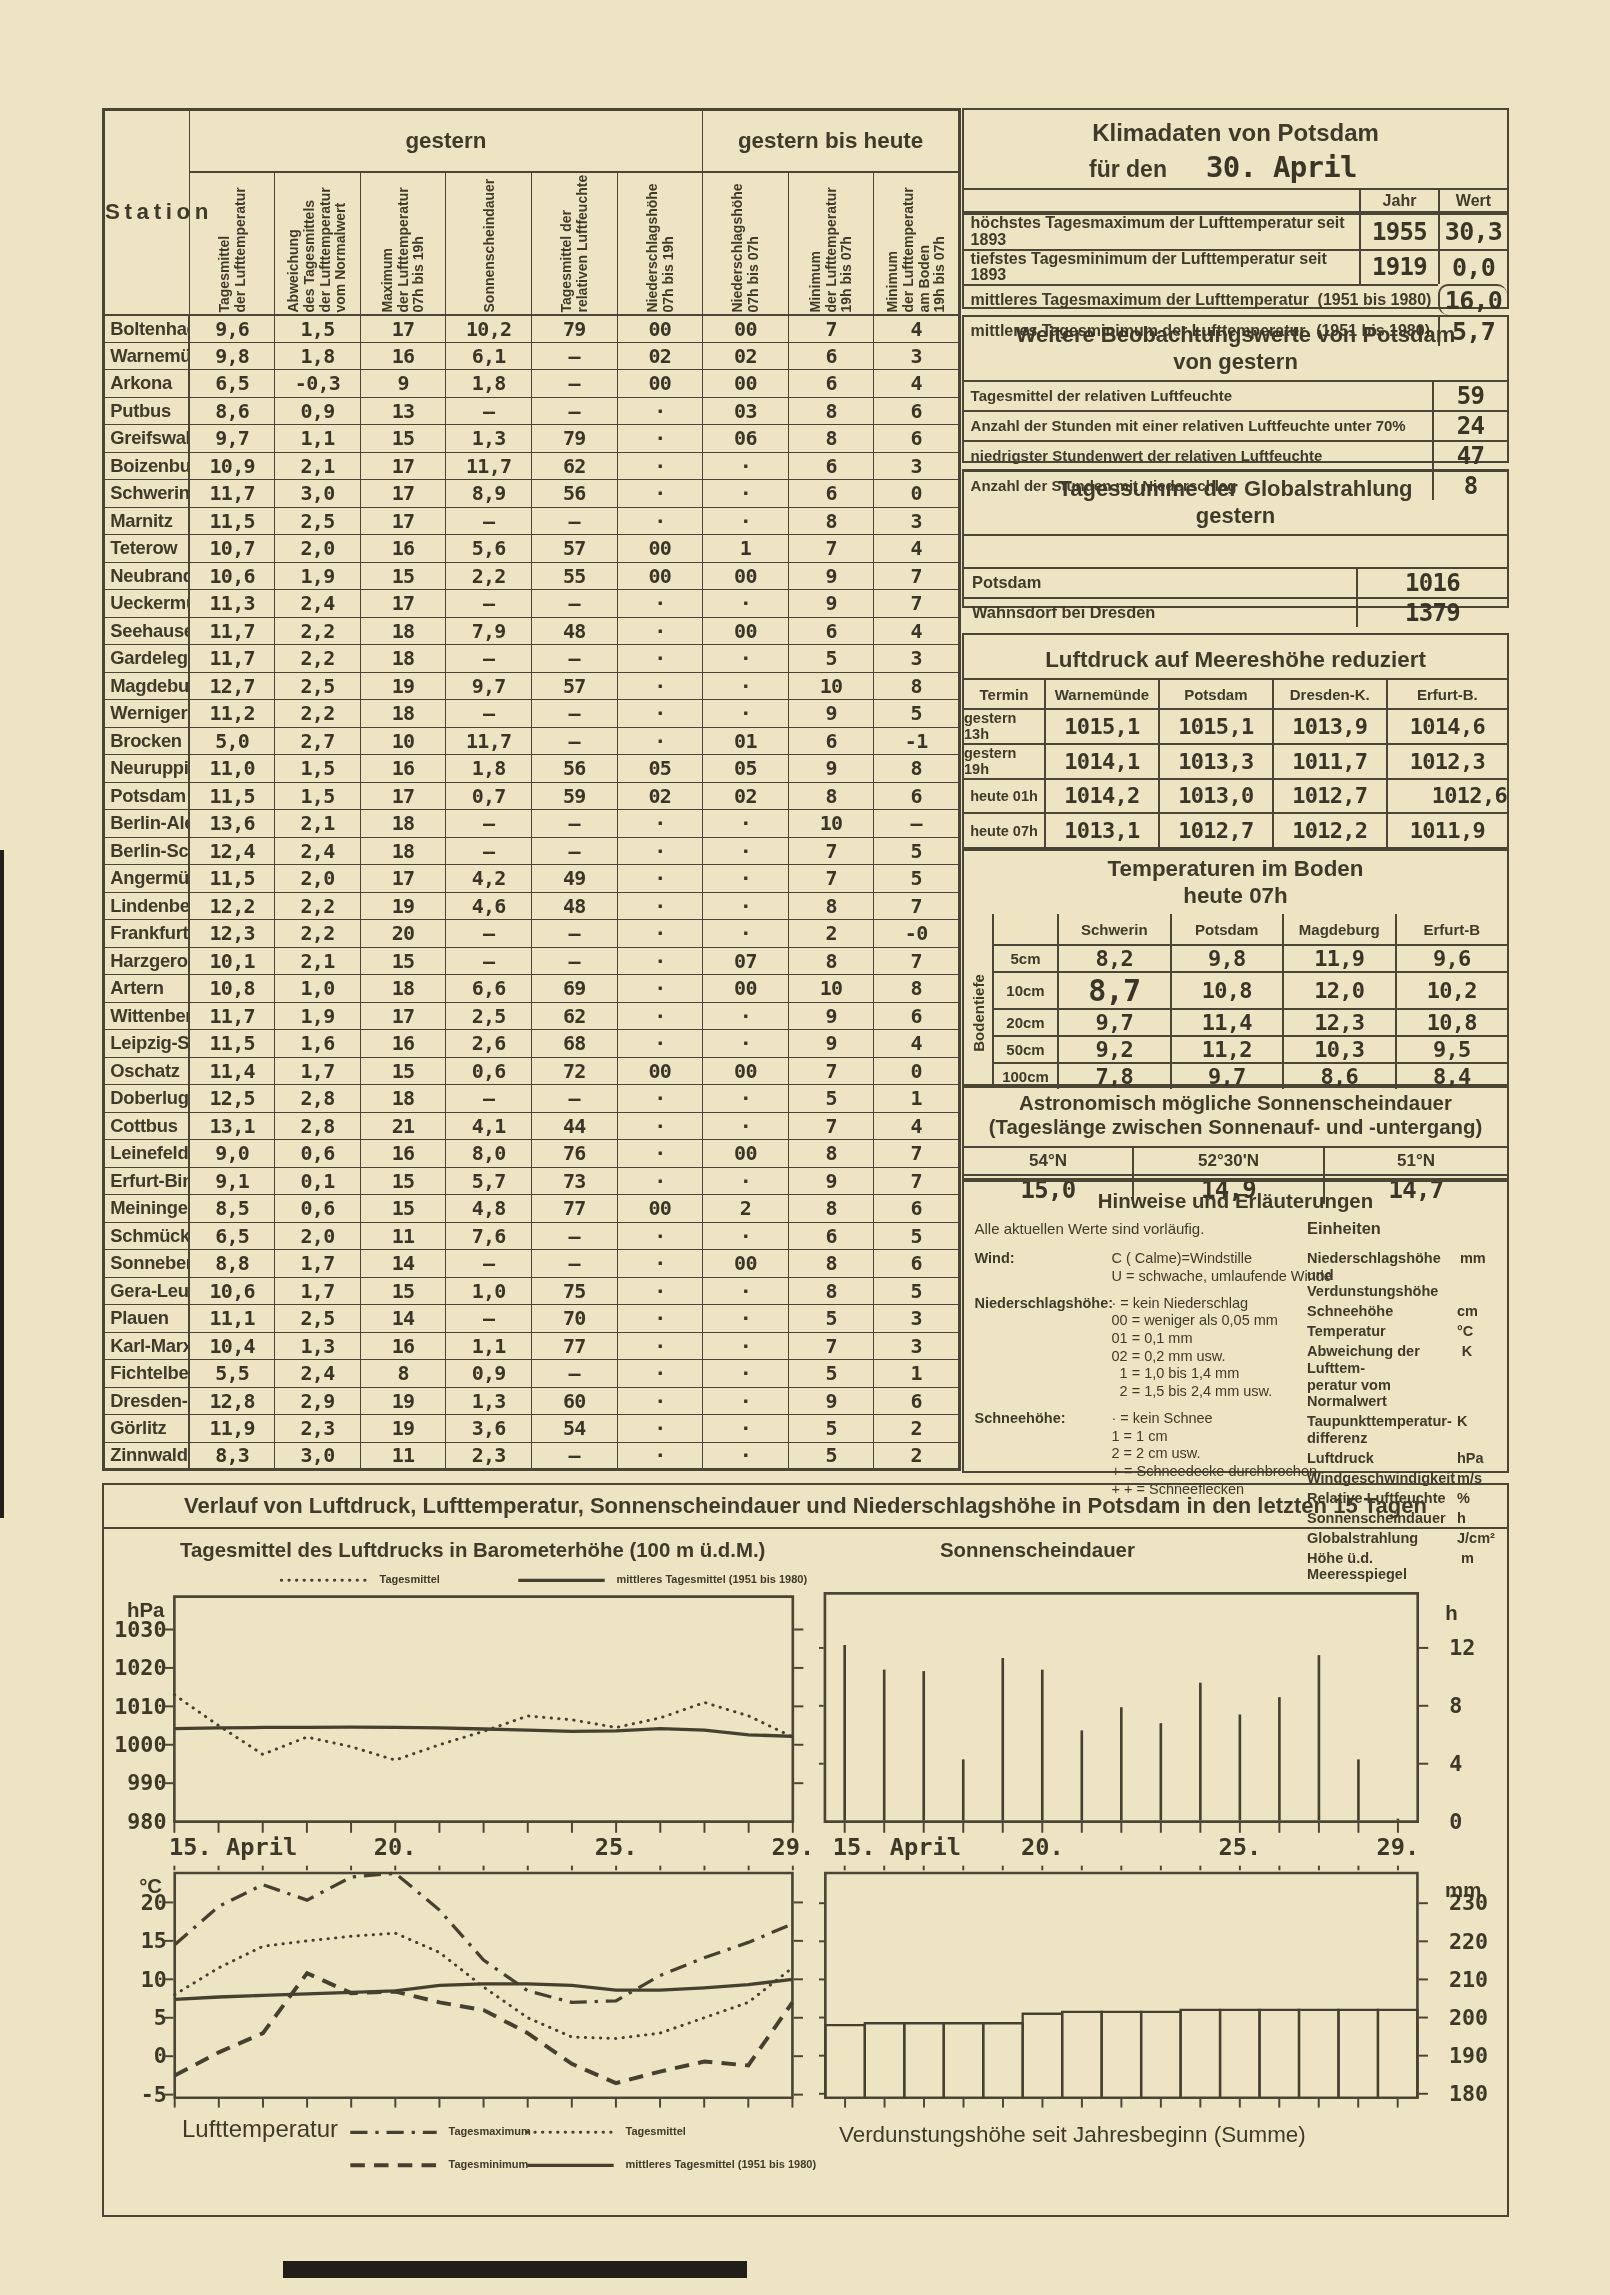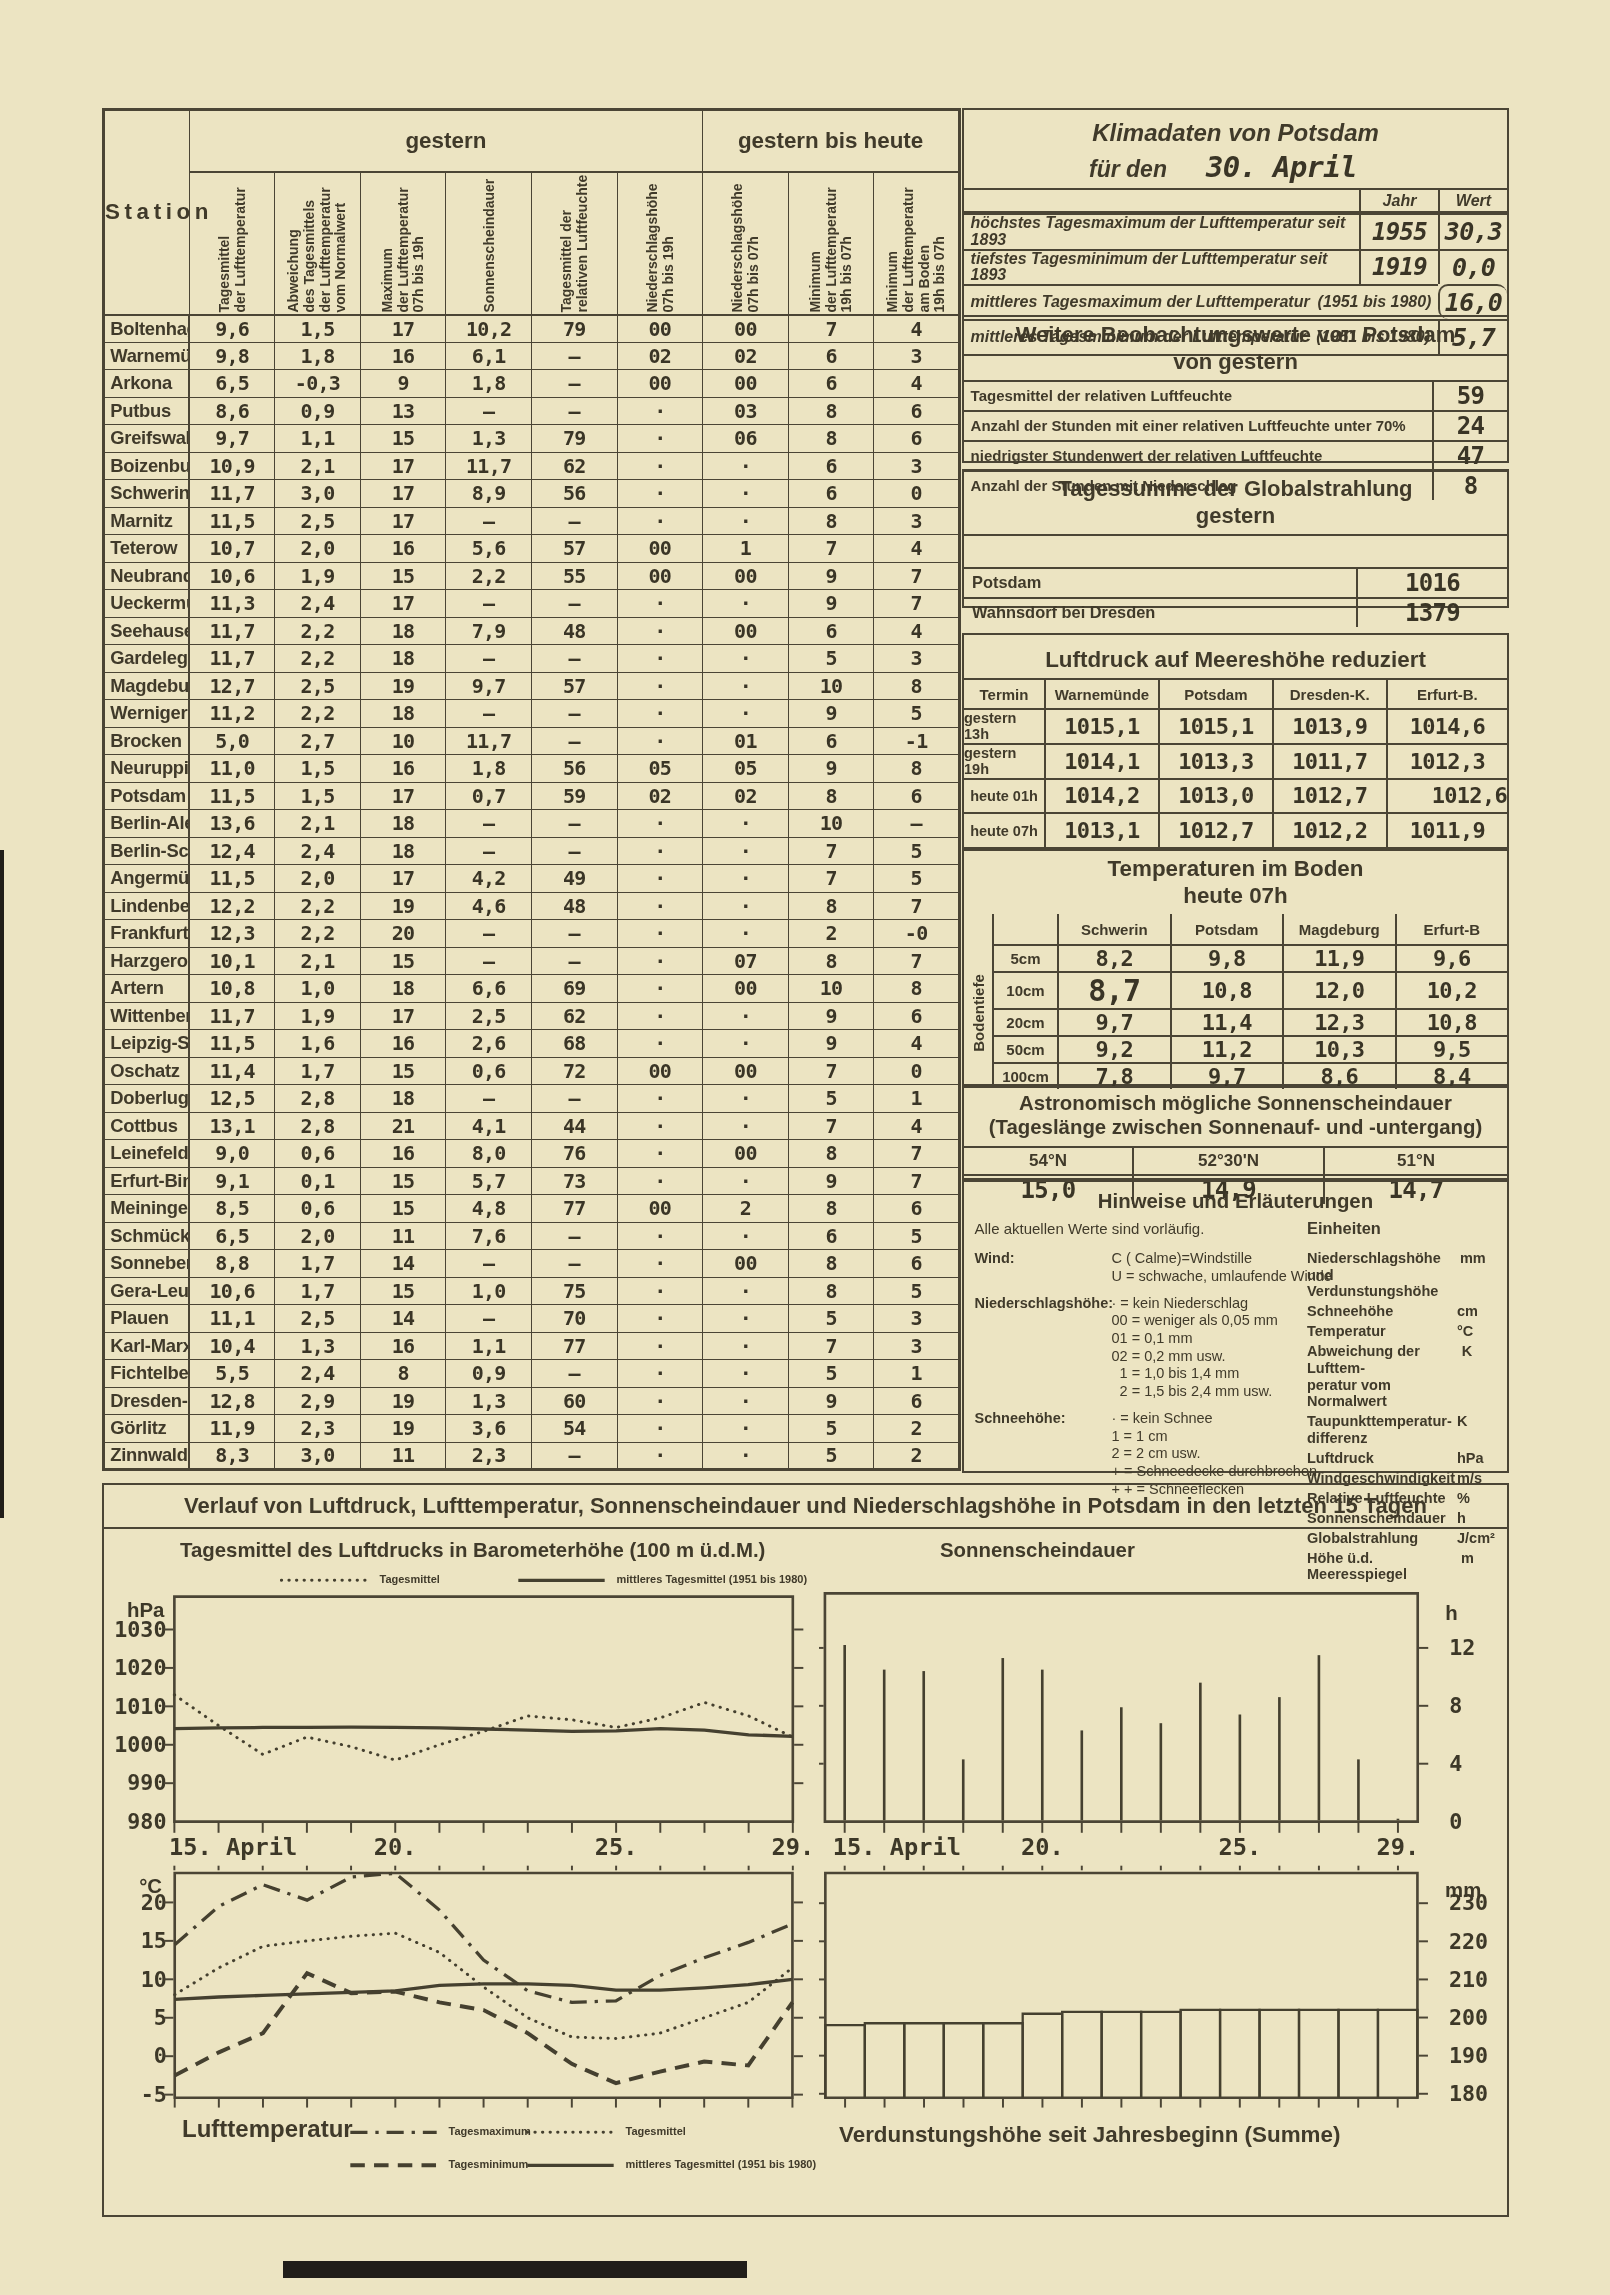--- a/index.html
+++ b/index.html
@@ -80,21 +80,21 @@
   .ein-unit{width:42px;font-size:14.5px;font-weight:bold;text-align:left;}
 
   
   #chart-panel{position:absolute;left:102px;top:1483px;width:1407px;height:734px;
     border:2.6px solid var(--line);box-sizing:border-box;}
   .panel-title{position:absolute;left:0;right:0;top:0;height:42px;border-bottom:2.6px solid var(--line);
     display:flex;align-items:center;justify-content:center;font-size:22px;font-weight:bold;}
   .chart-sub{position:absolute;font-size:20.4px;font-weight:bold;}
   .legend-item{position:absolute;display:flex;align-items:center;gap:10.5px;height:14.5px;}
   .legend-item .ltext{font-size:11px;font-weight:bold;white-space:nowrap;}
-  .cap{position:absolute;font-size:22.4px;font-weight:bold;text-align:right;}
+  .cap{position:absolute;font-size:22.4px;font-weight:normal;text-align:right;}
 
   svg text{fill:#3d3828;}
   .t-num{font-family:"DejaVu Sans Mono",monospace;font-weight:bold;font-size:33px;}
   .t-xlab{font-family:"DejaVu Sans Mono",monospace;font-weight:bold;font-size:36px;}
   .t-unit{font-family:"Liberation Sans",sans-serif;font-weight:bold;font-size:31px;}
   .ax{stroke:#4b4535;stroke-width:4;fill:none;}
   .tick{stroke:#4b4535;stroke-width:3;}
   .ser-dotted{fill:none;stroke:#45402f;stroke-width:4.5;stroke-dasharray:0.5 11;stroke-linecap:round;}
   .ser-solid{fill:none;stroke:#45402f;stroke-width:5;}
   .ser-dashdot{fill:none;stroke:#45402f;stroke-width:5;stroke-dasharray:26 12 5 12;}
@@ -677,21 +677,21 @@
         <td class="vcell num">2,3</td>
         <td class="vcell num">–</td>
         <td class="vcell num">·</td>
         <td class="vcell num">·</td>
         <td class="vcell num">5</td>
         <td class="vcell num">2</td>
       </tr>
     </tbody>
 </table>
 
-<div class="sec" id="sec-klimadaten" style="top:108px;height:248px;font-style:italic;">
+<div class="sec" id="sec-klimadaten" style="top:108px;height:201px;">
   <div class="abs" style="left:0;right:0;top:8px;">
     <div class="sec-title" style="font-size:24px;">Klimadaten von Potsdam</div>
     <div style="display:flex;align-items:baseline;margin-left:125px;margin-top:2.6px;gap:39px;">
       <span style="font-size:23px;font-weight:bold;">für den</span>
       <span class="num" style="font-size:29px;">30. April</span>
     </div>
   </div>
   <div class="klima-grid" id="klima-grid">
       <div class="cellB" style="border-bottom: 2px solid var(--line);"></div>
       <div class="cellB cellL" style="font-size: 16px; font-weight: bold; display: flex; align-items: center; justify-content: center; border-bottom: 2px solid var(--line);">Jahr</div>

